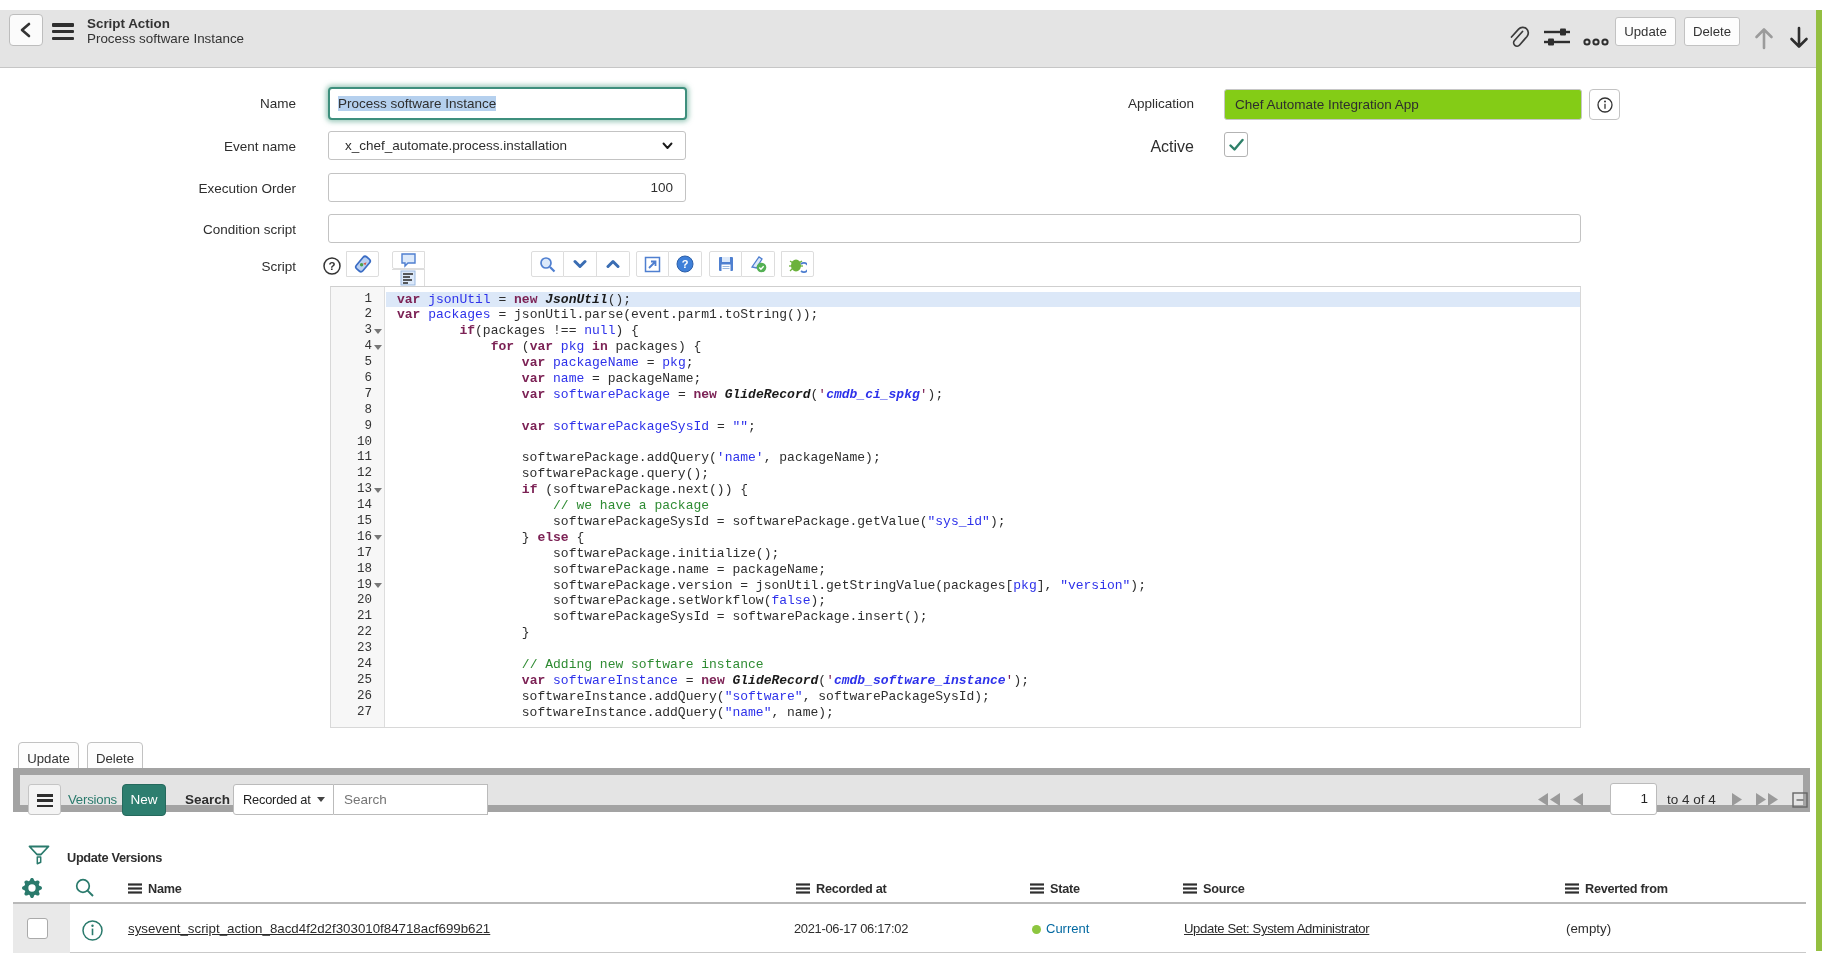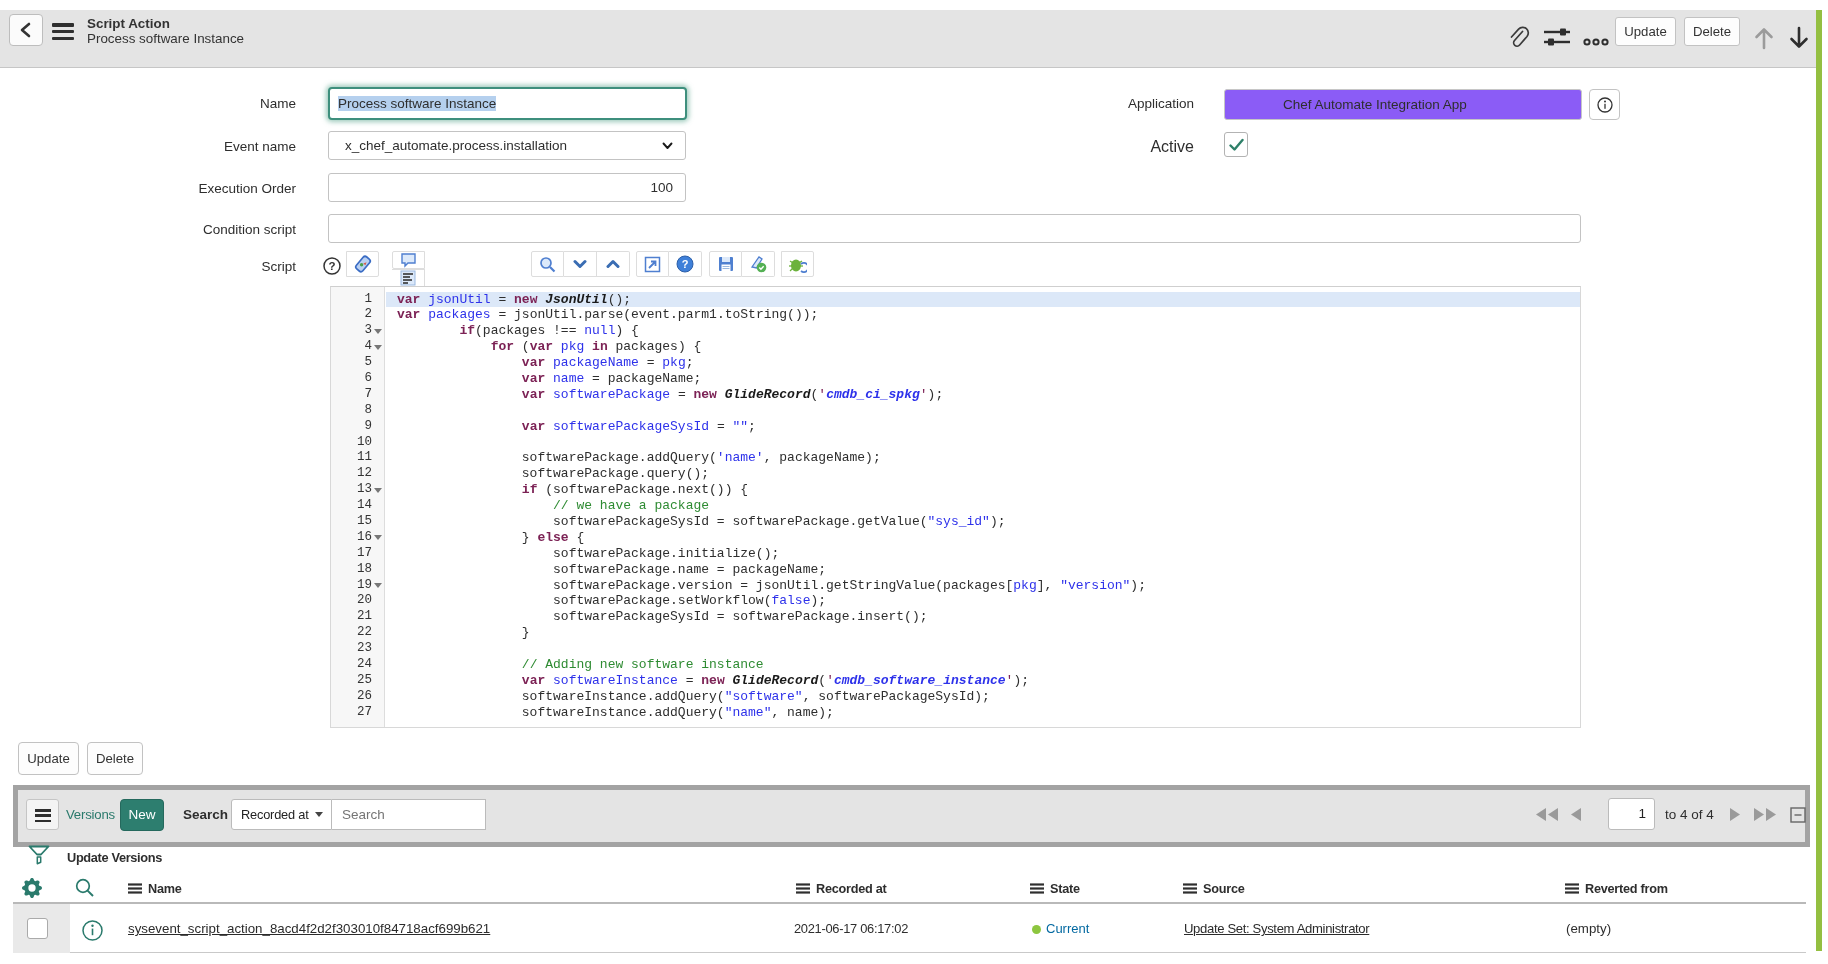--- a/index.html
+++ b/index.html
@@ -31,21 +31,21 @@
 .c { color:#2e8b32; }
 .bi { color:#1a1a1a; font-weight:bold; font-style:italic; }
 
 .tbgroup { top:251px; height:26px; display:flex; }
 .tbtn { width:33px; height:26px; background:#fff; border:1px solid #ddd; border-left:none; display:flex; align-items:center; justify-content:center; }
 .tbtn:first-child { border-left:1px solid #ddd; border-radius:2px 0 0 2px; }
 .tbtn:last-child { border-radius:0 2px 2px 0; }
 
 .formbtn { background:#fdfdfd; border:1px solid #c2c2c2; border-radius:4px; font-size:13.2px; color:#333; text-align:center; line-height:31px; height:33px; }
 
-#vbar { left:13px; top:785px; width:1797px; height:62px; background:#e4e4e4; border:5px solid #a3a3a3; }
+#vbar { left:13px; top:768px; width:1797px; height:44px; background:#e4e4e4; border:7px solid #a3a3a3; }
 
 .th { font-size:12.7px; letter-spacing:-0.25px; font-weight:bold; color:#2e2e2e; }
 .smalleq { display:inline-block; vertical-align:-1px; margin-right:6px; }
 </style>
 </head>
 <body>
 <div id="page">
 
   <div id="topbar" class="abs">
     <div id="backbtn" class="abs">
@@ -103,21 +103,21 @@
     <svg class="abs" style="right:12px;top:10px" width="11" height="8" viewBox="0 0 11 8">
         <path d="M1.5 1.5 L5.5 6 L9.5 1.5" stroke="#1a1a1a" stroke-width="1.9" fill="none" stroke-linecap="round" stroke-linejoin="round"></path>
       </svg>
   </div>
   <div class="lbl abs" style="top:181px;">Execution Order</div>
   <div class="inp abs" style="left:328px;top:173px;width:358px;height:29px;line-height:27px;text-align:right;"><span style="margin-right:12px;">100</span></div>
   <div class="lbl abs" style="top:222px;">Condition script</div>
   <div class="inp abs" style="left:328px;top:214px;width:1253px;height:29px;"></div>
 
   <div class="abs" style="left:904px;top:96px;width:290px;text-align:right;font-size:13.5px;color:#2e2e2e;">Application</div>
-  <div class="abs" style="left:1224px;top:89px;width:358px;height:31px;background:#8b5cf6;border:1px solid #c6c6c6;border-radius:3px;font-size:13.5px;color:#2e2e2e;line-height:29px;padding-left:48px;"><span style="margin-left:10px;">Chef Automate Integration App</span></div>
+  <div class="abs" style="left:1224px;top:89px;width:358px;height:31px;background:#84cc16;border:1px solid #c6c6c6;border-radius:3px;font-size:13.5px;color:#2e2e2e;line-height:29px;"><span style="margin-left:10px;">Chef Automate Integration App</span></div>
   <div class="abs" style="left:1589px;top:89px;width:31px;height:31px;background:#fff;border:1px solid #c3c3c3;border-radius:4px;">
     <svg class="abs" style="left:6.5px;top:6.5px" width="16" height="16" viewBox="0 0 16 16">
         <circle cx="8" cy="8" r="7" fill="none" stroke="#333" stroke-width="1.3"></circle>
         <circle cx="8" cy="4.6" r="1" fill="#333"></circle>
         <rect x="7.35" y="6.8" width="1.3" height="5" fill="#333"></rect>
       </svg>
   </div>
   <div class="abs" style="left:904px;top:138px;width:290px;text-align:right;font-size:16px;color:#2e2e2e;">Active</div>
   <div class="abs" style="left:1224px;top:132px;width:24px;height:25px;background:#fff;border:1px solid #b3b3b3;border-radius:3px;">
     <svg class="abs" style="left:4px;top:5px" width="15" height="14" viewBox="0 0 15 14">

